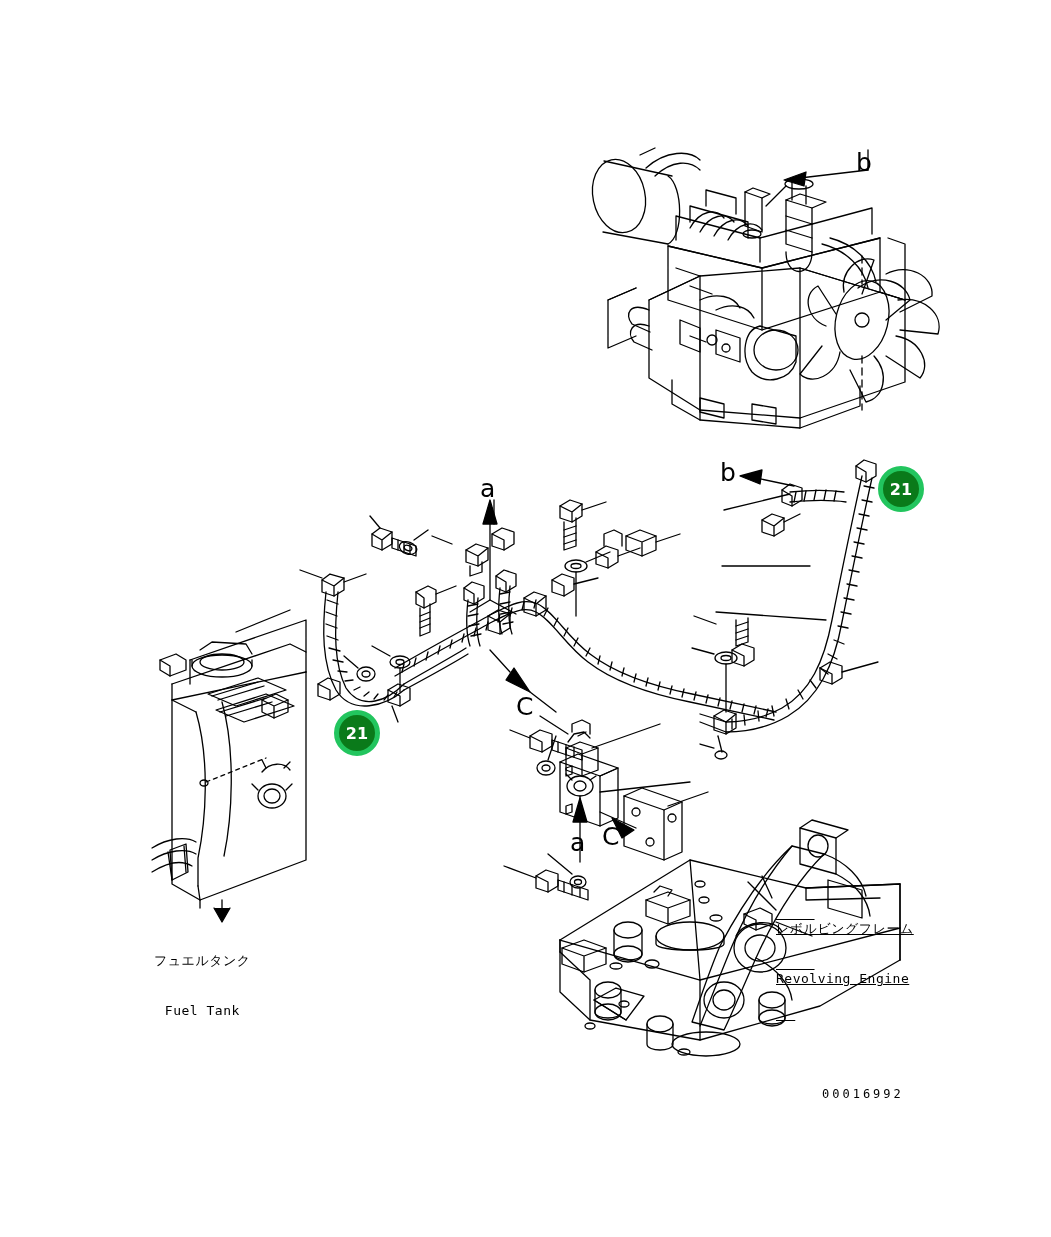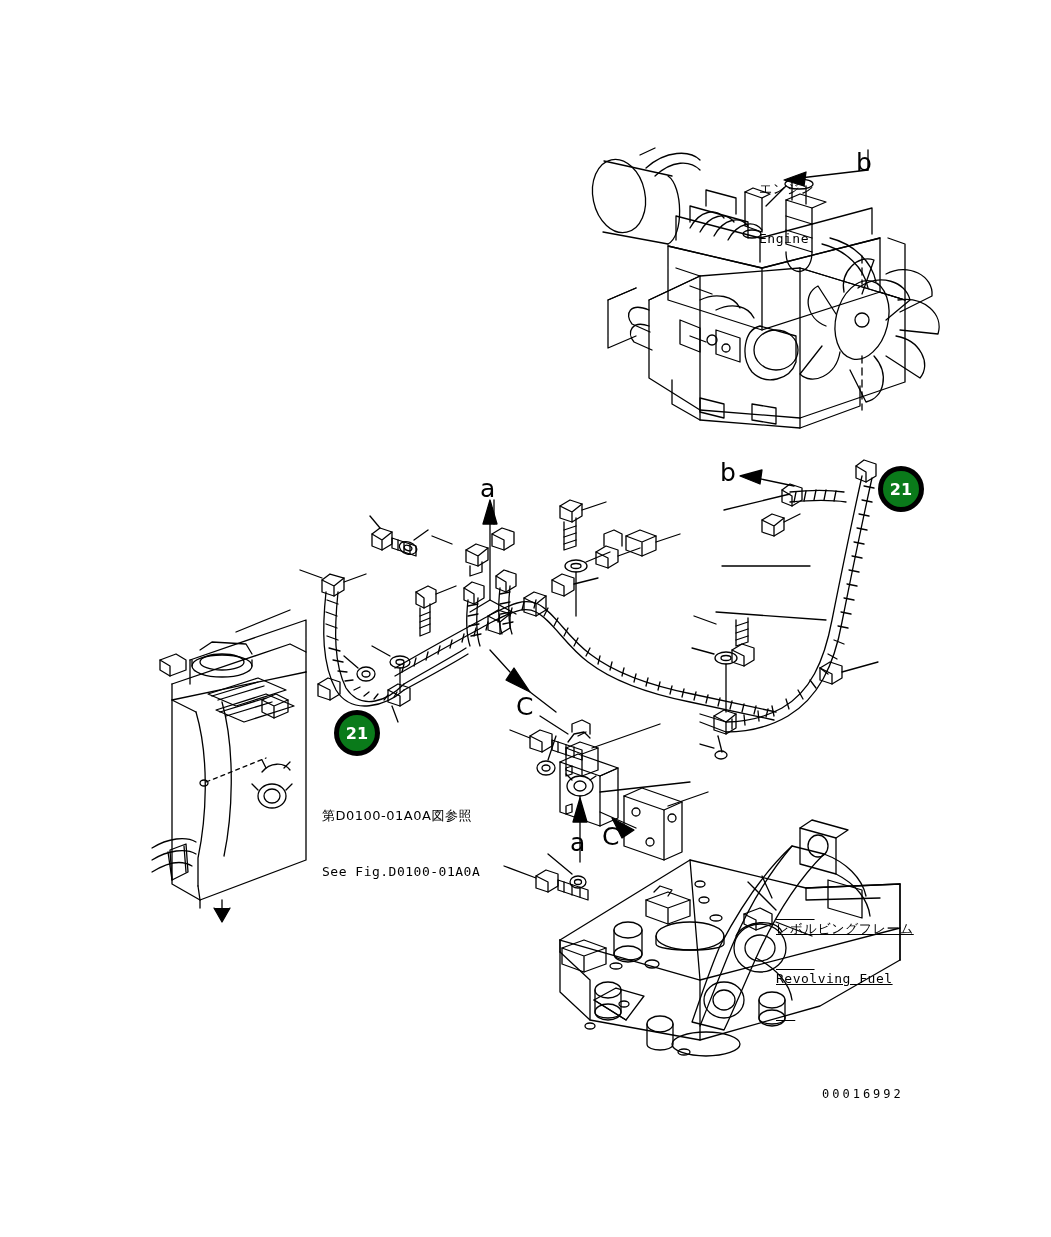--- a/index.html
+++ b/index.html
@@ -11,21 +11,21 @@
   .lbl{position:absolute;white-space:pre;line-height:1.12;}
   .jp{font-family:"DejaVu Sans","Liberation Sans",sans-serif;font-size:13px;letter-spacing:0.5px;}
   .en{font-family:"DejaVu Sans Mono","Liberation Mono",monospace;font-size:13px;letter-spacing:0.5px;}
   .marker{position:absolute;font-family:"DejaVu Sans","Liberation Sans",sans-serif;
           font-size:25px;font-weight:400;}
   .drawno{position:absolute;font-family:"DejaVu Sans Mono","Liberation Mono",monospace;
           font-size:12px;letter-spacing:3px;}
   .refblk{position:absolute;white-space:pre;line-height:1.25;}
 
   .badge{position:absolute;width:46px;height:46px;border-radius:50%;
-         background:#0a7a1a;border:5px solid #000000;box-sizing:border-box;
+         background:#0a7a1a;border:5px solid #22c55e;box-sizing:border-box;
          display:flex;align-items:center;justify-content:center;
          color:#ffffff;font-family:"DejaVu Sans","Liberation Sans",sans-serif;
          font-size:16px;font-weight:bold;}
 </style>
 </head>
 <body>
 
 <div id="sheet">
 
   <svg viewBox="0 0 1051 1237" xmlns="http://www.w3.org/2000/svg">
@@ -497,35 +497,31 @@
       <path d="M772,898 L762,876"></path>
 
       <g>
         <path d="M580,796 L580,862"></path>
         <path d="M573,822 L580,798 L587,822 Z" fill="#000"></path>
       </g>
 
     </g>
   </svg>
 
-  <div class="lbl" style="left:759px;top:146px;">
-    <div class="jp">エンジン</div>
-    <div class="en">Engine</div>
+
+  <div class="lbl" style="left:154px;top:918px;">
+    <div class="jp">フュエルタンク</div>
+    <div class="en" style="text-align:center;">Fuel Tank</div>
   </div>
-
 
   <div class="lbl" style="left:776px;top:886px;text-decoration:underline;">
     <div class="jp">レボルビングフレーム</div>
-    <div class="en">Revolving Fuel</div>
+    <div class="en">Revolving Engine</div>
   </div>
 
-  <div class="refblk" style="left:322px;top:768px;">
-    <div class="jp">第D0100-01A0A図参照</div>
-    <div class="en">See Fig.D0100-01A0A</div>
-  </div>
 
   <div class="badge" style="left:334px;top:710px;">21</div>
   <div class="badge" style="left:878px;top:466px;">21</div>
 
   <div class="marker" style="left:480px;top:474px;">a</div>
   <div class="marker" style="left:856px;top:148px;">b</div>
   <div class="marker" style="left:720px;top:458px;">b</div>
   <div class="marker" style="left:516px;top:692px;">C</div>
   <div class="marker" style="left:570px;top:828px;">a</div>
   <div class="marker" style="left:602px;top:822px;">C</div>

